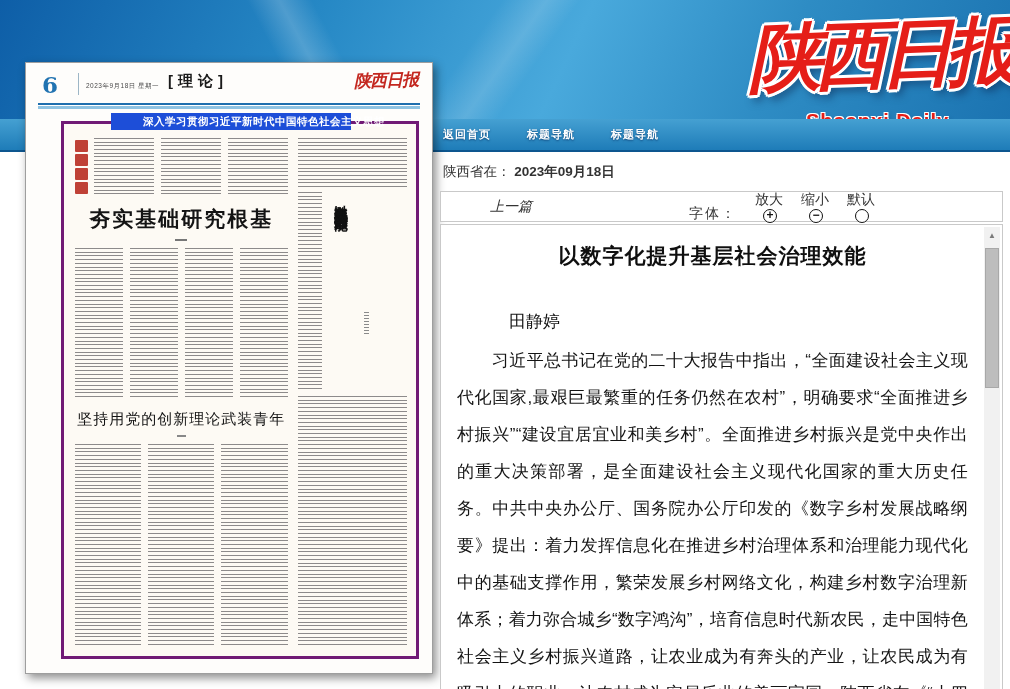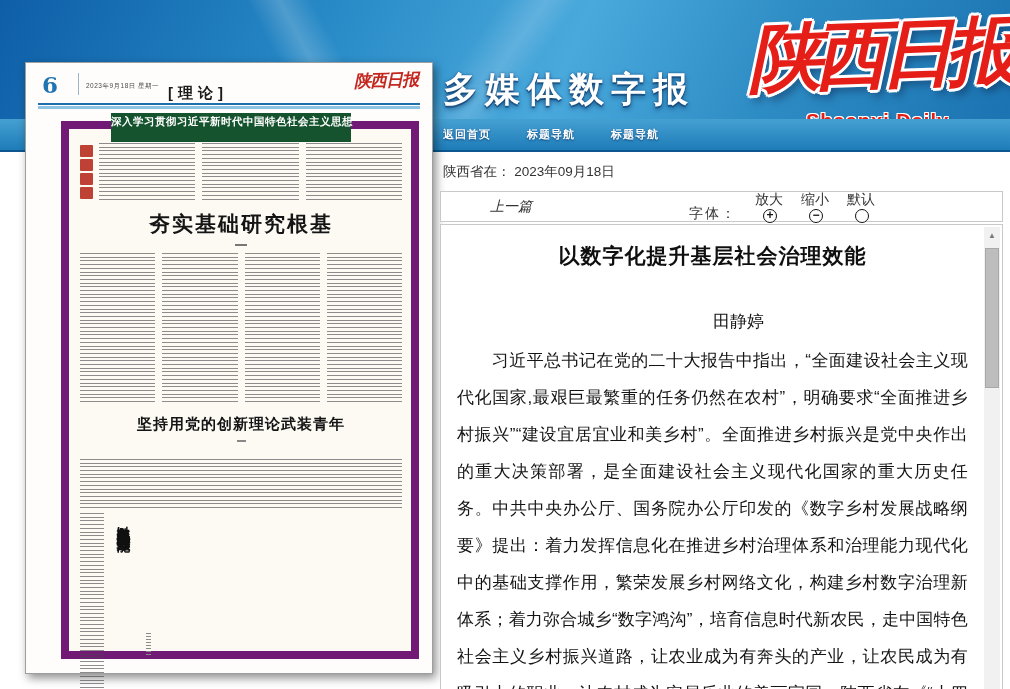--- a/index.html
+++ b/index.html
@@ -60,79 +60,79 @@
     font-size:23px; font-weight:bold; color:#2173b1;
   }
   .p-head-div { position:absolute; left:52px; top:10px; width:1px; height:22px; background:#9db6c6; }
   .p-meta { position:absolute; left:60px; top:11px; width:86px; }
   .p-meta-date { font-size:6.5px; color:#4a4a4a; letter-spacing:.5px; white-space:nowrap; }
   .p-meta-bar {
     margin-top:3px; width:80px; height:6px;
     background:repeating-linear-gradient(to right, #8b8b8b 0 5px, transparent 5px 7px);
     opacity:.75;
   }
-  .p-section { position:absolute; left:142px; top:9px; font-size:15px; font-weight:bold; color:#1a1a1a; letter-spacing:5px;margin-top:12px; }
+  .p-section { position:absolute; left:142px; top:9px; font-size:15px; font-weight:bold; color:#1a1a1a; letter-spacing:5px; }
   .p-masthead {
     position:absolute; right:14px; top:6px; font-family:"DejaVu Serif",serif;
     font-style:italic; font-weight:bold; font-size:17px; color:#c3271f; letter-spacing:-1px;
     transform:rotate(-2deg);
   }
   .p-rule {
     position:absolute; left:12px; right:12px; top:40px; height:6px;
     background:linear-gradient(to bottom, #1f6fae 0 2px, #ffffff 2px 3px, #8fc3e2 3px 6px);
   }
   .p-slogan {
-    position:absolute; left:85px; top:50px; width:240px; height:29px; z-index:3;
-    background:#14532d; color:#fff; font-size:10.5px; line-height:17px;
-    text-align:center; letter-spacing:.5px; font-weight:bold; white-space:nowrap;
+    position:absolute; left:85px; top:50px; width:240px; height:17px; z-index:3;
+    background:#1d4ed8; color:#fff; font-size:10.5px; line-height:17px;
+    text-align:center; letter-spacing:.5px; font-weight:bold; white-space:nowrap;padding-left:32px;
   }
   .p-box {
     position:absolute; left:35px; top:58px; right:13px; bottom:14px;
-    border:8px solid #701a75; background:#fdfaf4;
-    display:flex; gap:10px; padding:14px 9px 9px 11px;flex-direction:column;
+    border:3px solid #701a75; background:#fdfaf4;
+    display:flex; gap:10px; padding:14px 9px 9px 11px;
   }
   .p-col-left { flex:1 1 66%; display:flex; flex-direction:column; min-width:0; }
   .p-col-right { flex:1 1 34%; display:flex; flex-direction:column; min-width:0; }
   .lines {
     background-image:repeating-linear-gradient(to bottom, rgba(72,70,74,.62) 0 1px, transparent 1px 3.7px);
   }
   .cols { display:flex; gap:7px; }
   .cols > div { flex:1; }
   .strip-row { display:flex; gap:6px; height:58px; margin-bottom:2px; }
   .seal { width:13px; display:flex; flex-direction:column; gap:2px; padding-top:2px; }
   .seal span { height:12px; background:#bf4136; border-radius:1px; }
   .strip-cols { flex:1; display:flex; gap:7px; }
   .strip-cols > div { flex:1; }
   .p-headline1 {
     margin-top:9px; text-align:center; font-weight:900; color:#141414;
     font-size:21px; line-height:24px; letter-spacing:2px; white-space:nowrap;
   }
   .p-authordash { width:12px; height:2px; background:#777; margin:8px auto 7px; }
   .cols-mid { height:150px; }
   .p-headline2 {
-    margin-top:12px; text-align:center; font-weight:700; color:#141414;
+    margin-top:12px; text-align:center; font-weight:400; color:#141414;
     font-size:15px; letter-spacing:1px; white-space:nowrap;
   }
   .p-authordash2 { width:9px; height:2px; background:#888; margin:6px auto 7px; }
   .cols-bottom { flex:1; }
   .pr-top { height:50px; margin-bottom:4px; }
   .pr-mid { display:flex; height:200px; }
   .pr-mid-col { width:24px; }
   .p-vertical-headline {
     writing-mode:vertical-rl; text-orientation:upright;
     font-size:13.5px; font-weight:900; color:#111; letter-spacing:1px;
     margin:2px 14px 0 10px; white-space:nowrap;
   }
   .pr-mid-author { width:5px; height:22px; margin-top:120px;
     background:repeating-linear-gradient(to bottom,#8a8a8a 0 1px, transparent 1px 3px); }
   .pr-bottom { flex:1; margin-top:4px; }
 
   
   .pub-date { position:absolute; left:443px; top:163px; font-size:13.5px; color:#333; }
-  .pub-date b { font-weight:normal; }
+  .pub-date b { font-weight:bold; }
   .toolbar {
     position:absolute; left:440px; top:191px; width:563px; height:31px;
     border:1px solid #c9c9c9; background:#fff; display:flex; align-items:center;
     font-size:14px; color:#333;
   }
   .prev-link { margin-left:49px; cursor:pointer;font-style:italic; }
   .font-controls { position:absolute; left:248px; display:flex; align-items:flex-end; }
   .font-label { letter-spacing:2px; }
   .font-btn { display:flex; align-items:center; margin-left:18px; cursor:pointer;flex-direction:column; }
   .icon-circle {
@@ -159,31 +159,30 @@
     font-size:8px; color:#7a7a7a; cursor:pointer; background:#f1f1f1;
   }
   .scroll-thumb {
     position:absolute; left:1px; right:1px; top:21px; height:140px;
     background:#bdbdbd; border:1px solid #a8a8a8; cursor:pointer;
   }
   .article-content { position:absolute; left:0; top:0; right:22px; bottom:0; padding:17px 12px 0 16px; }
   .article-title {
     text-align:center; font-size:21px; font-weight:bold; color:#0f0f0f; letter-spacing:1px;
   }
-  .article-author { margin-top:40px; font-size:17px; color:#141414; text-indent:52px;text-align:center; }
+  .article-author { margin-top:40px; font-size:17px; color:#141414; text-indent:52px; }
   .article-body {
     margin-top:9px; font-size:17px; line-height:37px; color:#141414;
     text-align:justify; text-indent:2.05em; letter-spacing:.2px;
   }
 </style>
 </head>
 <body>
 
 <div class="banner">
-  <div class="site-title">多媒体数字报</div>
   <div class="logo-cn">陕西日报</div>
   <div class="logo-en">Shaanxi Daily</div>
 </div>
 <div class="nav">
   <span class="nav-item">返回首页</span>
   <span class="nav-item">标题导航</span>
   <span class="nav-item">标题导航</span>
 </div>
 
 <div class="paper">

